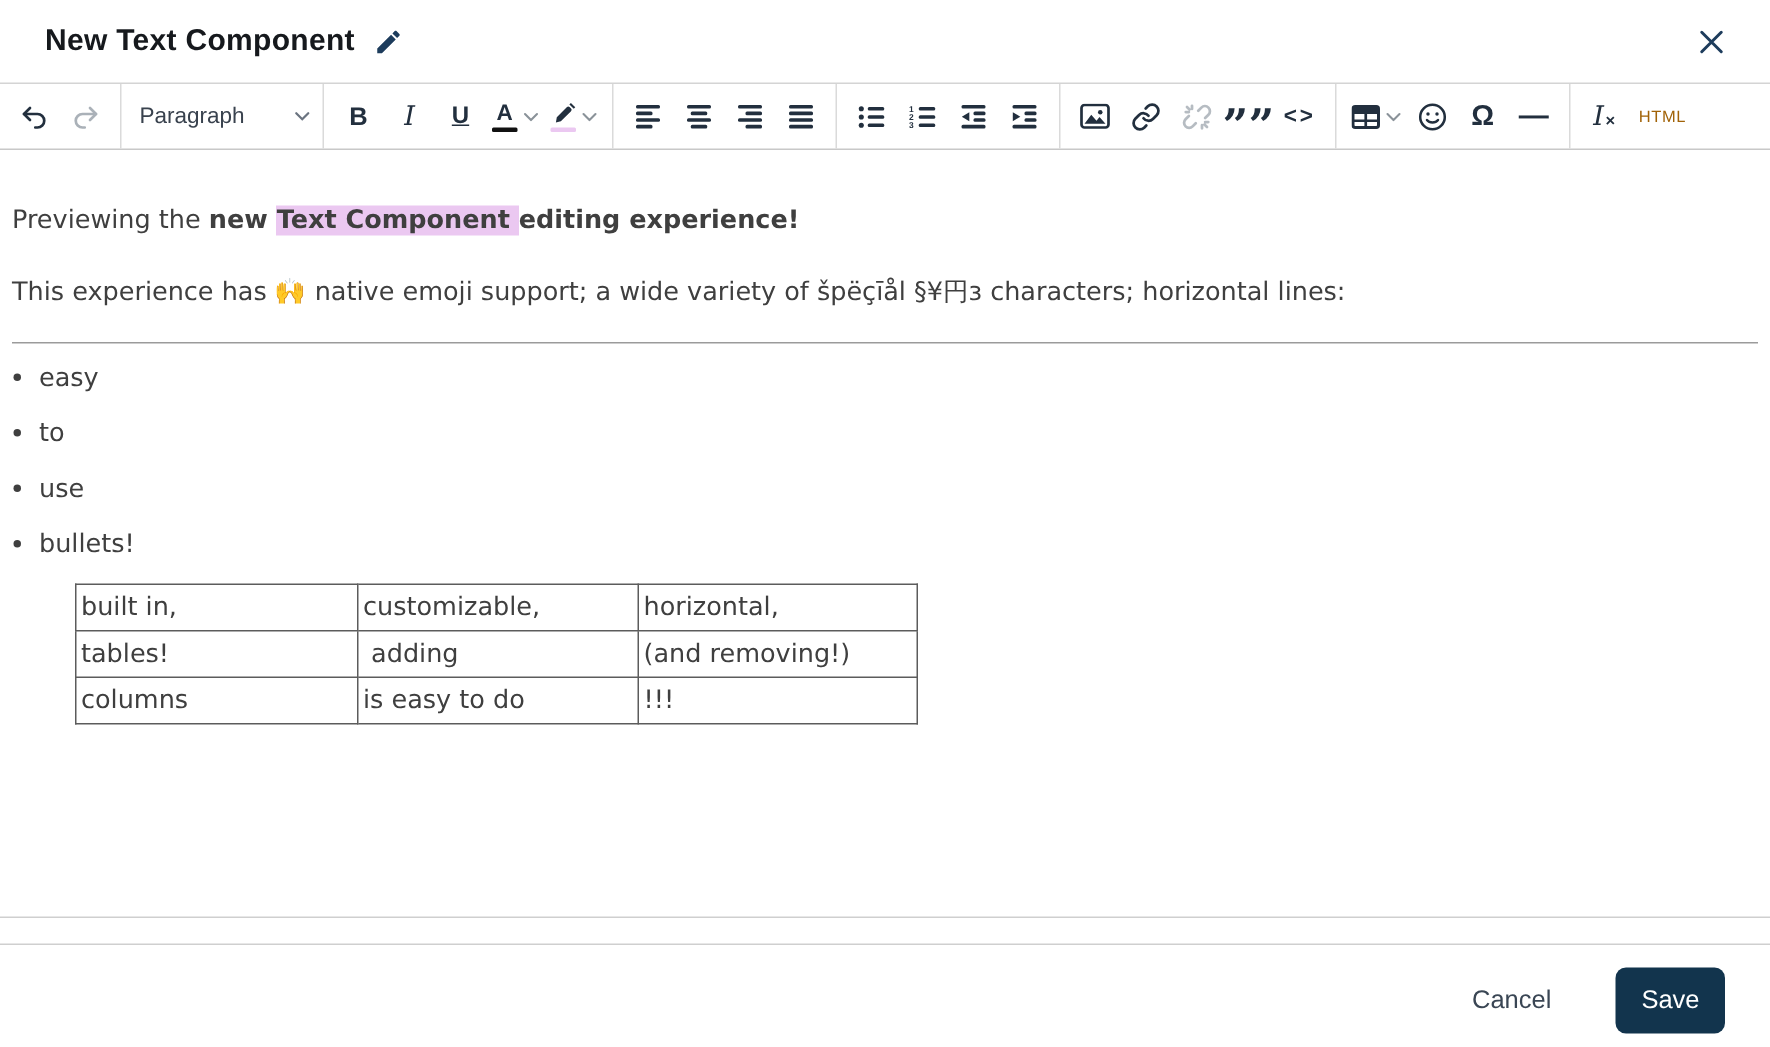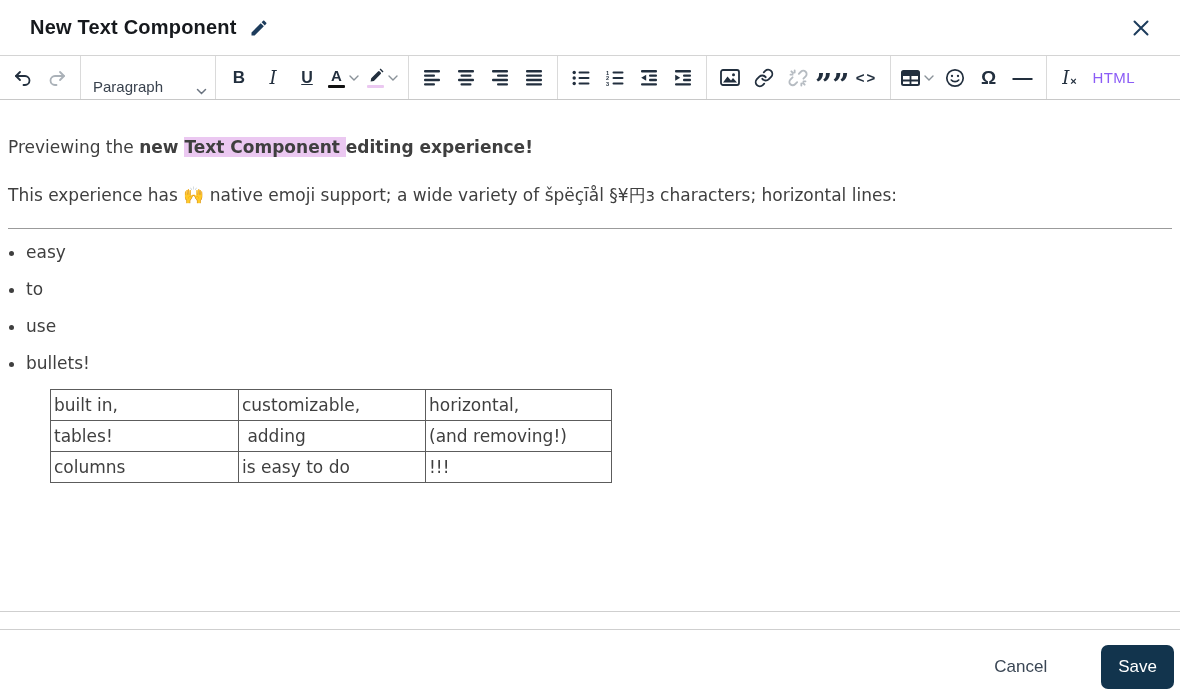--- a/index.html
+++ b/index.html
@@ -22,41 +22,41 @@
   .tb-btn.disabled { color:#aab1b8; cursor:default; }
   .glyph-b { font-size:17px; font-weight:800; }
   .glyph-i { font-family:"DejaVu Serif",serif; font-style:italic; font-size:18px; }
   .glyph-u { font-size:16px; font-weight:700; text-decoration:underline; }
   .glyph-quote { font-family:"DejaVu Serif",serif; font-size:30px; font-weight:700; line-height:10px; padding-top:14px; }
   .glyph-code { font-size:15px; font-weight:700; letter-spacing:2px; }
   .glyph-omega { font-size:19px; font-weight:600; }
   .glyph-hr { font-size:20px; font-weight:700; }
   .glyph-clearfmt { font-family:"DejaVu Serif",serif; font-style:italic; font-size:18px; }
   .glyph-clearsub { font-size:11px; font-weight:700; margin-left:1px; margin-top:8px; }
-  .html-label { font-size:15px; color:#8b5cf6; letter-spacing:.4px; padding:0 6px; }
+  .html-label { font-size:11px; color:#a16207; letter-spacing:.4px; padding:0 6px; }
   .stack { display:flex; flex-direction:column; align-items:center; gap:2px; }
   .swatch { width:17px; height:3px; border-radius:1px; }
-  .para-dd { display:flex; align-items:flex-end; justify-content:space-between; width:122px; height:34px; cursor:pointer; padding:0 2px 0 6px; }
+  .para-dd { display:flex; align-items:center; justify-content:space-between; width:122px; height:34px; cursor:pointer; padding:0 2px 0 6px; }
   .para-dd-label { font-size:15px; color:#39424e; }
 
   
   .ebody { height:512px; flex:0 0 512px; border-bottom:1px solid #cfcfcf; background:#fff; padding:0 8px; overflow:hidden; font-family:"DejaVu Sans",sans-serif; font-size:17px; color:#3f3f3f; cursor:text; }
   .p1 { margin-top:35px; line-height:25px; }
   .p2 { margin-top:23px; line-height:25px; }
   .bold { font-weight:700; }
   .hl { font-weight:700; }
   .e-hr { border:none; border-top:1px solid #9b9b9b; margin-top:20px; }
   .e-ul { margin:11px 0 0 0; padding-left:18px; }
   .e-ul li { line-height:25px; margin-bottom:12px; }
   .e-table { border-collapse:collapse; table-layout:fixed; width:561px; margin-top:13px;margin-left:42px; }
   .e-table td { border:1px solid #5c5c5c; height:31px; padding:1px 1px 1px 3px; font-size:17px; color:#3f3f3f; vertical-align:middle; white-space:pre-wrap; }
 
   
   .fgap { height:17px; flex:0 0 17px; }
-  .ftr { border-top:1px solid #cfcfcf; flex:1; display:flex; align-items:center; justify-content:flex-end; padding:6px 6px 0 0; gap:54px; background:#fff; }
+  .ftr { border-top:1px solid #cfcfcf; flex:1; display:flex; align-items:center; justify-content:flex-end; padding:6px 30px 0 0; gap:43px; background:#fff; }
   .btn-cancel { font-size:17px; color:#3a4654; background:none; border:none; cursor:pointer; font-family:inherit; }
   .btn-save { font-size:17px; color:#fff; background:#12344d; border:none; border-radius:7px; height:44px; padding:0 17px; cursor:pointer; font-family:inherit; }
 
   svg { display:block; }
 </style>
 </head>
 <body>
 
 <div class="modal">
 

